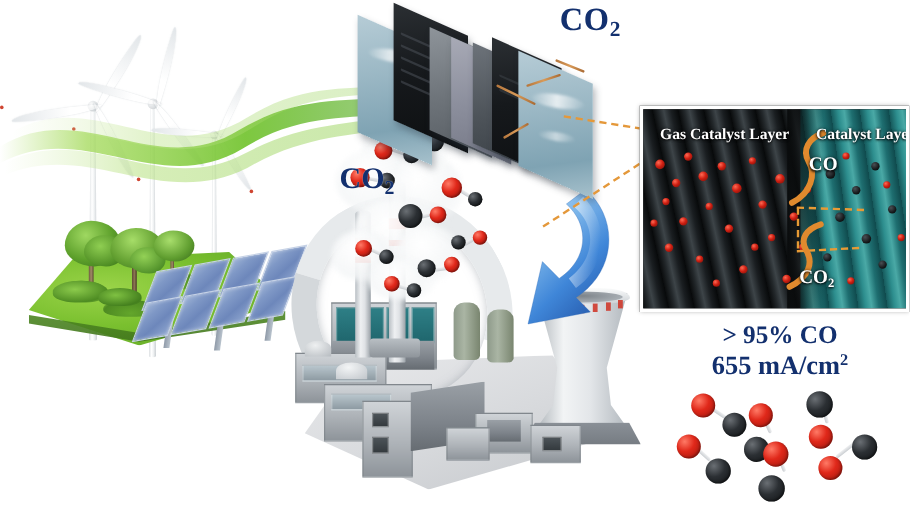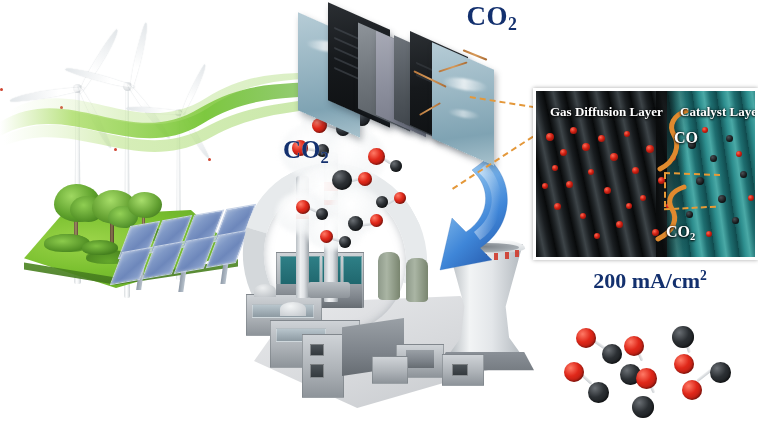--- a/index.html
+++ b/index.html
@@ -737,21 +737,21 @@
 
     <div class="dashed-orange" style="left:128px; top:82px; width:56px; transform:rotate(2deg);"></div>
     <div class="abs" style="left:128px; top:82px; width:0; height:34px; border-left:2px dashed #e79a35;"></div>
     <div class="dashed-orange" style="left:128px; top:116px; width:52px; transform:rotate(-3deg);"></div>
 
     <svg class="abs" style="left:0; top:0;" width="225" height="172" viewBox="0 0 225 172">
       <path d="M122,148 C138,140 142,128 136,118 C130,108 136,100 148,96" stroke="#e08a2e" stroke-width="5" fill="none" stroke-linecap="round"></path>
       <path d="M124,78 C140,70 144,54 138,44 C132,34 138,24 150,20" stroke="#e08a2e" stroke-width="5" fill="none" stroke-linecap="round"></path>
     </svg>
 
-    <div class="sem-label" style="left:14px; top:13px; font-size:13px;">Gas Diffusion Layer</div>
+    <div class="sem-label" style="left:14px; top:13px; font-size:13px;">Gas Catalyst Layer</div>
     <div class="sem-label" style="left:144px; top:13px; font-size:13px;">Catalyst Layer</div>
     <div class="sem-label" style="left:138px; top:38px; font-size:16px;">CO</div>
     <div class="sem-label" style="left:130px; top:132px; font-size:16px;">
       <span>CO</span><span class="sub">2</span>
     </div>
   </div>
 
   <div id="co-cluster" class="abs">
 
     <div class="mol" style="left:20px; top:6px;">
@@ -791,16 +791,17 @@
     </div>
   </div>
 
   <div id="title-block" class="abs navy nosel">
     <div id="title-line1"><span>CO</span><span class="sub">2</span></div>
   </div>
 
   <div id="co2-plume-label" class="abs navy nosel"><span>CO</span><span class="sub">2</span></div>
 
   <div id="perf-block" class="abs navy nosel">
-    <div id="perf-line2"><span>200 mA/cm</span><span class="sup">2</span></div>
+    <div id="perf-line1">&gt; 95%  CO</div>
+    <div id="perf-line2"><span>655 mA/cm</span><span class="sup">2</span></div>
   </div>
 
 </div>
 
 </body></html>

